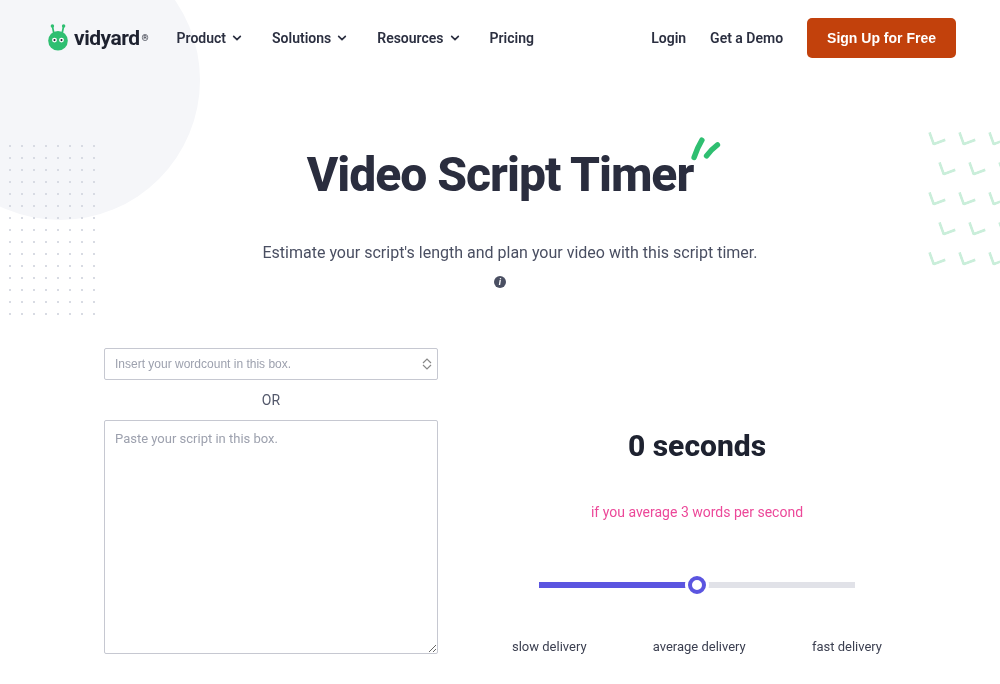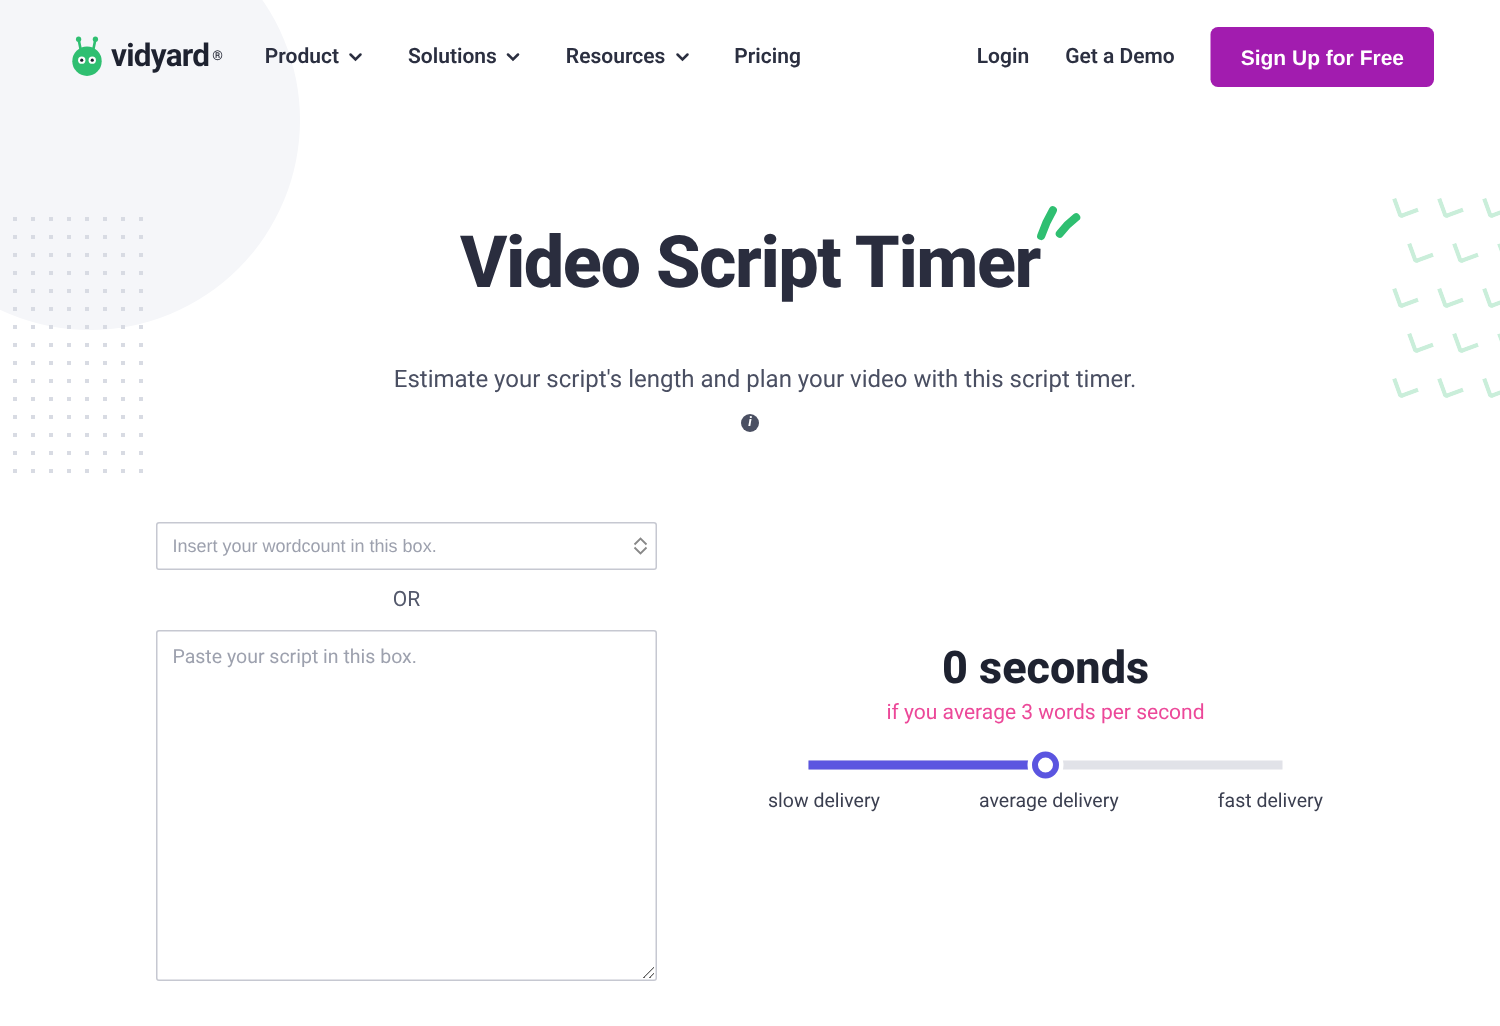--- a/index.html
+++ b/index.html
@@ -19,42 +19,42 @@
 .logo-wrap { display: flex; align-items: center; gap: 2px; margin-right: 28px; }
 .logo-mark { width: 28px; height: 28px; }
 .logo-text { font-size: 21px; font-weight: 700; color: #1e2230; letter-spacing: -0.5px; }
 .logo-r { font-size: 9px; vertical-align: super; color: #1e2230; }
 .nav-links { display: flex; align-items: center; gap: 30px; }
 .nav-link { font-size: 14px; font-weight: 600; color: #2b2f40; cursor: pointer; display: flex; align-items: center; gap: 6px; }
 .chev { width: 10px; height: 10px; }
 .nav-spacer { flex: 1; }
 .nav-right { display: flex; align-items: center; gap: 24px; }
 .nav-plain { font-size: 14px; font-weight: 600; color: #2b2f40; cursor: pointer; }
-.nav-cta { background: #a21caf; color: #fff; font-size: 14px; font-weight: 600; border: none; border-radius: 5px; padding: 12px 20px; cursor: pointer; }
+.nav-cta { background: #c2410c; color: #fff; font-size: 14px; font-weight: 600; border: none; border-radius: 5px; padding: 12px 20px; cursor: pointer; }
 
 
 .hero { position: relative; z-index: 2; text-align: center; margin-top: 88px; }
 .hero-title-wrap { display: inline-block; position: relative; }
 .hero-title { font-size: 48px; font-weight: 800; color: #2a2d3e; letter-spacing: -1px; }
 .title-accent { position: absolute; top: -12px; right: -28px; width: 32px; height: 28px; }
 .hero-sub { margin-top: 40px; font-size: 16px; color: #4a4f62; padding-left: 20px; }
 .hero-privacy { margin-top: 14px; font-size: 12px; color: #575c6e; display: flex; justify-content: center; align-items: center; gap: 8px; }
 .info-icon { width: 12px; height: 12px; background: #4a4f62; color: #fff; border-radius: 50%; display: inline-flex; align-items: center; justify-content: center; font-size: 9px; font-weight: 700; font-style: italic; }
 .privacy-link { color: #5b55e0; text-decoration: underline; cursor: pointer; }
 
 
 .main { position: relative; z-index: 2; display: flex; padding: 60px 104px 0 104px; gap: 60px; }
 .left { flex: 0 0 334px; display: flex; flex-direction: column; align-items: center; }
 .wordcount-input { width: 100%; height: 32px; border: 1px solid #c6c8d1; border-radius: 2px; padding: 0 10px; font-size: 12px; color: #0f172a; }
 .wordcount-input::placeholder { color: #9da1ae; }
 .or-text { font-size: 14px; color: #53586b; margin: 12px 0; font-weight: 400; }
 .script-area { width: 100%; height: 234px; border: 1px solid #c6c8d1; border-radius: 2px; padding: 10px; font-size: 13px; font-family: inherit; resize: both; }
 .script-area::placeholder { color: #9da1ae; }
 
-.right { flex: 1; display: flex; flex-direction: column; align-items: center; justify-content: flex-start; padding-top: 80px; }
+.right { flex: 1; display: flex; flex-direction: column; align-items: center; justify-content: space-between; padding-top: 80px; }
 .result-num { font-size: 30px; font-weight: 800; color: #1e2230; }
 .result-sub { font-size: 14px; color: #ec4899; margin-top: 4px; }
 
 .slider-wrap { width: 316px; margin-top: 24px; }
 .slider-track { position: relative; height: 6px; background: #e1e2e8; width: 100%; }
 .slider-fill { position: absolute; left: 0; top: 0; height: 100%; width: 50%; background: #5b55e0; }
 .slider-thumb { position: absolute; left: 50%; top: 50%; transform: translate(-50%, -50%); width: 18px; height: 18px; border-radius: 50%; background: #fff; border: 4px solid #5b55e0; box-shadow: 0 0 0 3px #fff; cursor: pointer; }
 .slider-labels { display: flex; justify-content: space-between; width: 370px; margin-top: 14px; font-size: 13px; color: #3b3f50; }
 
 

